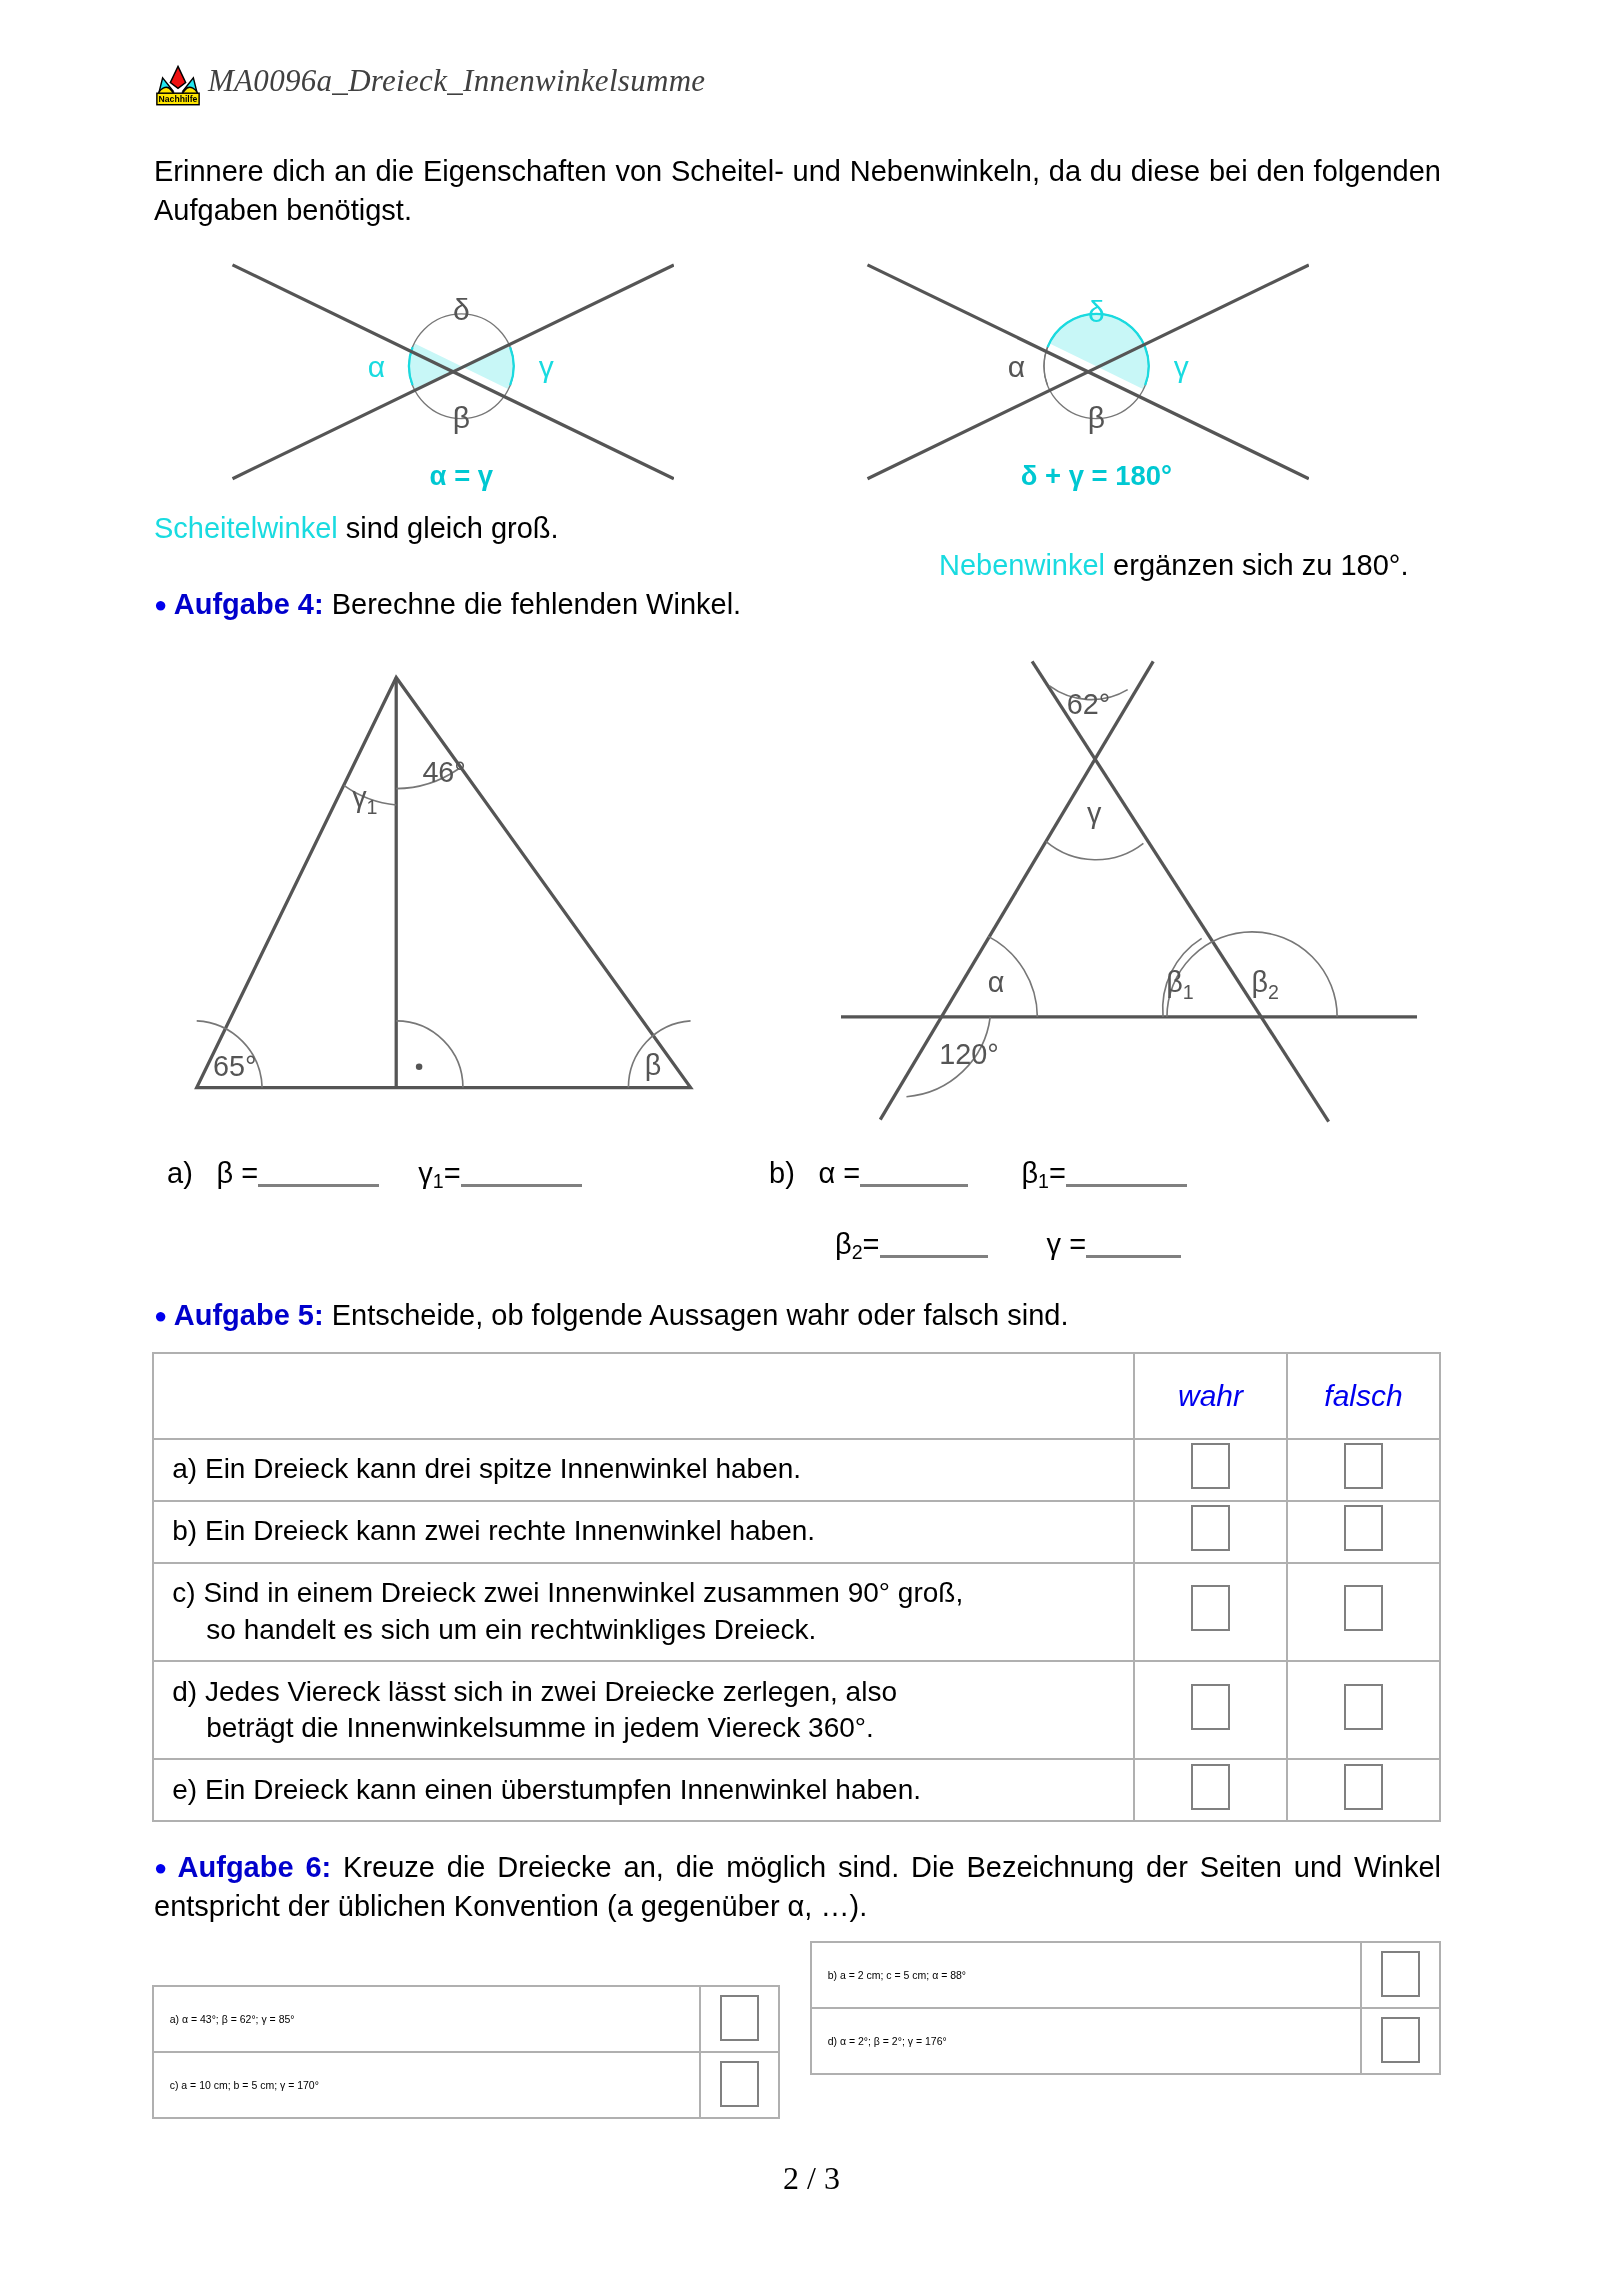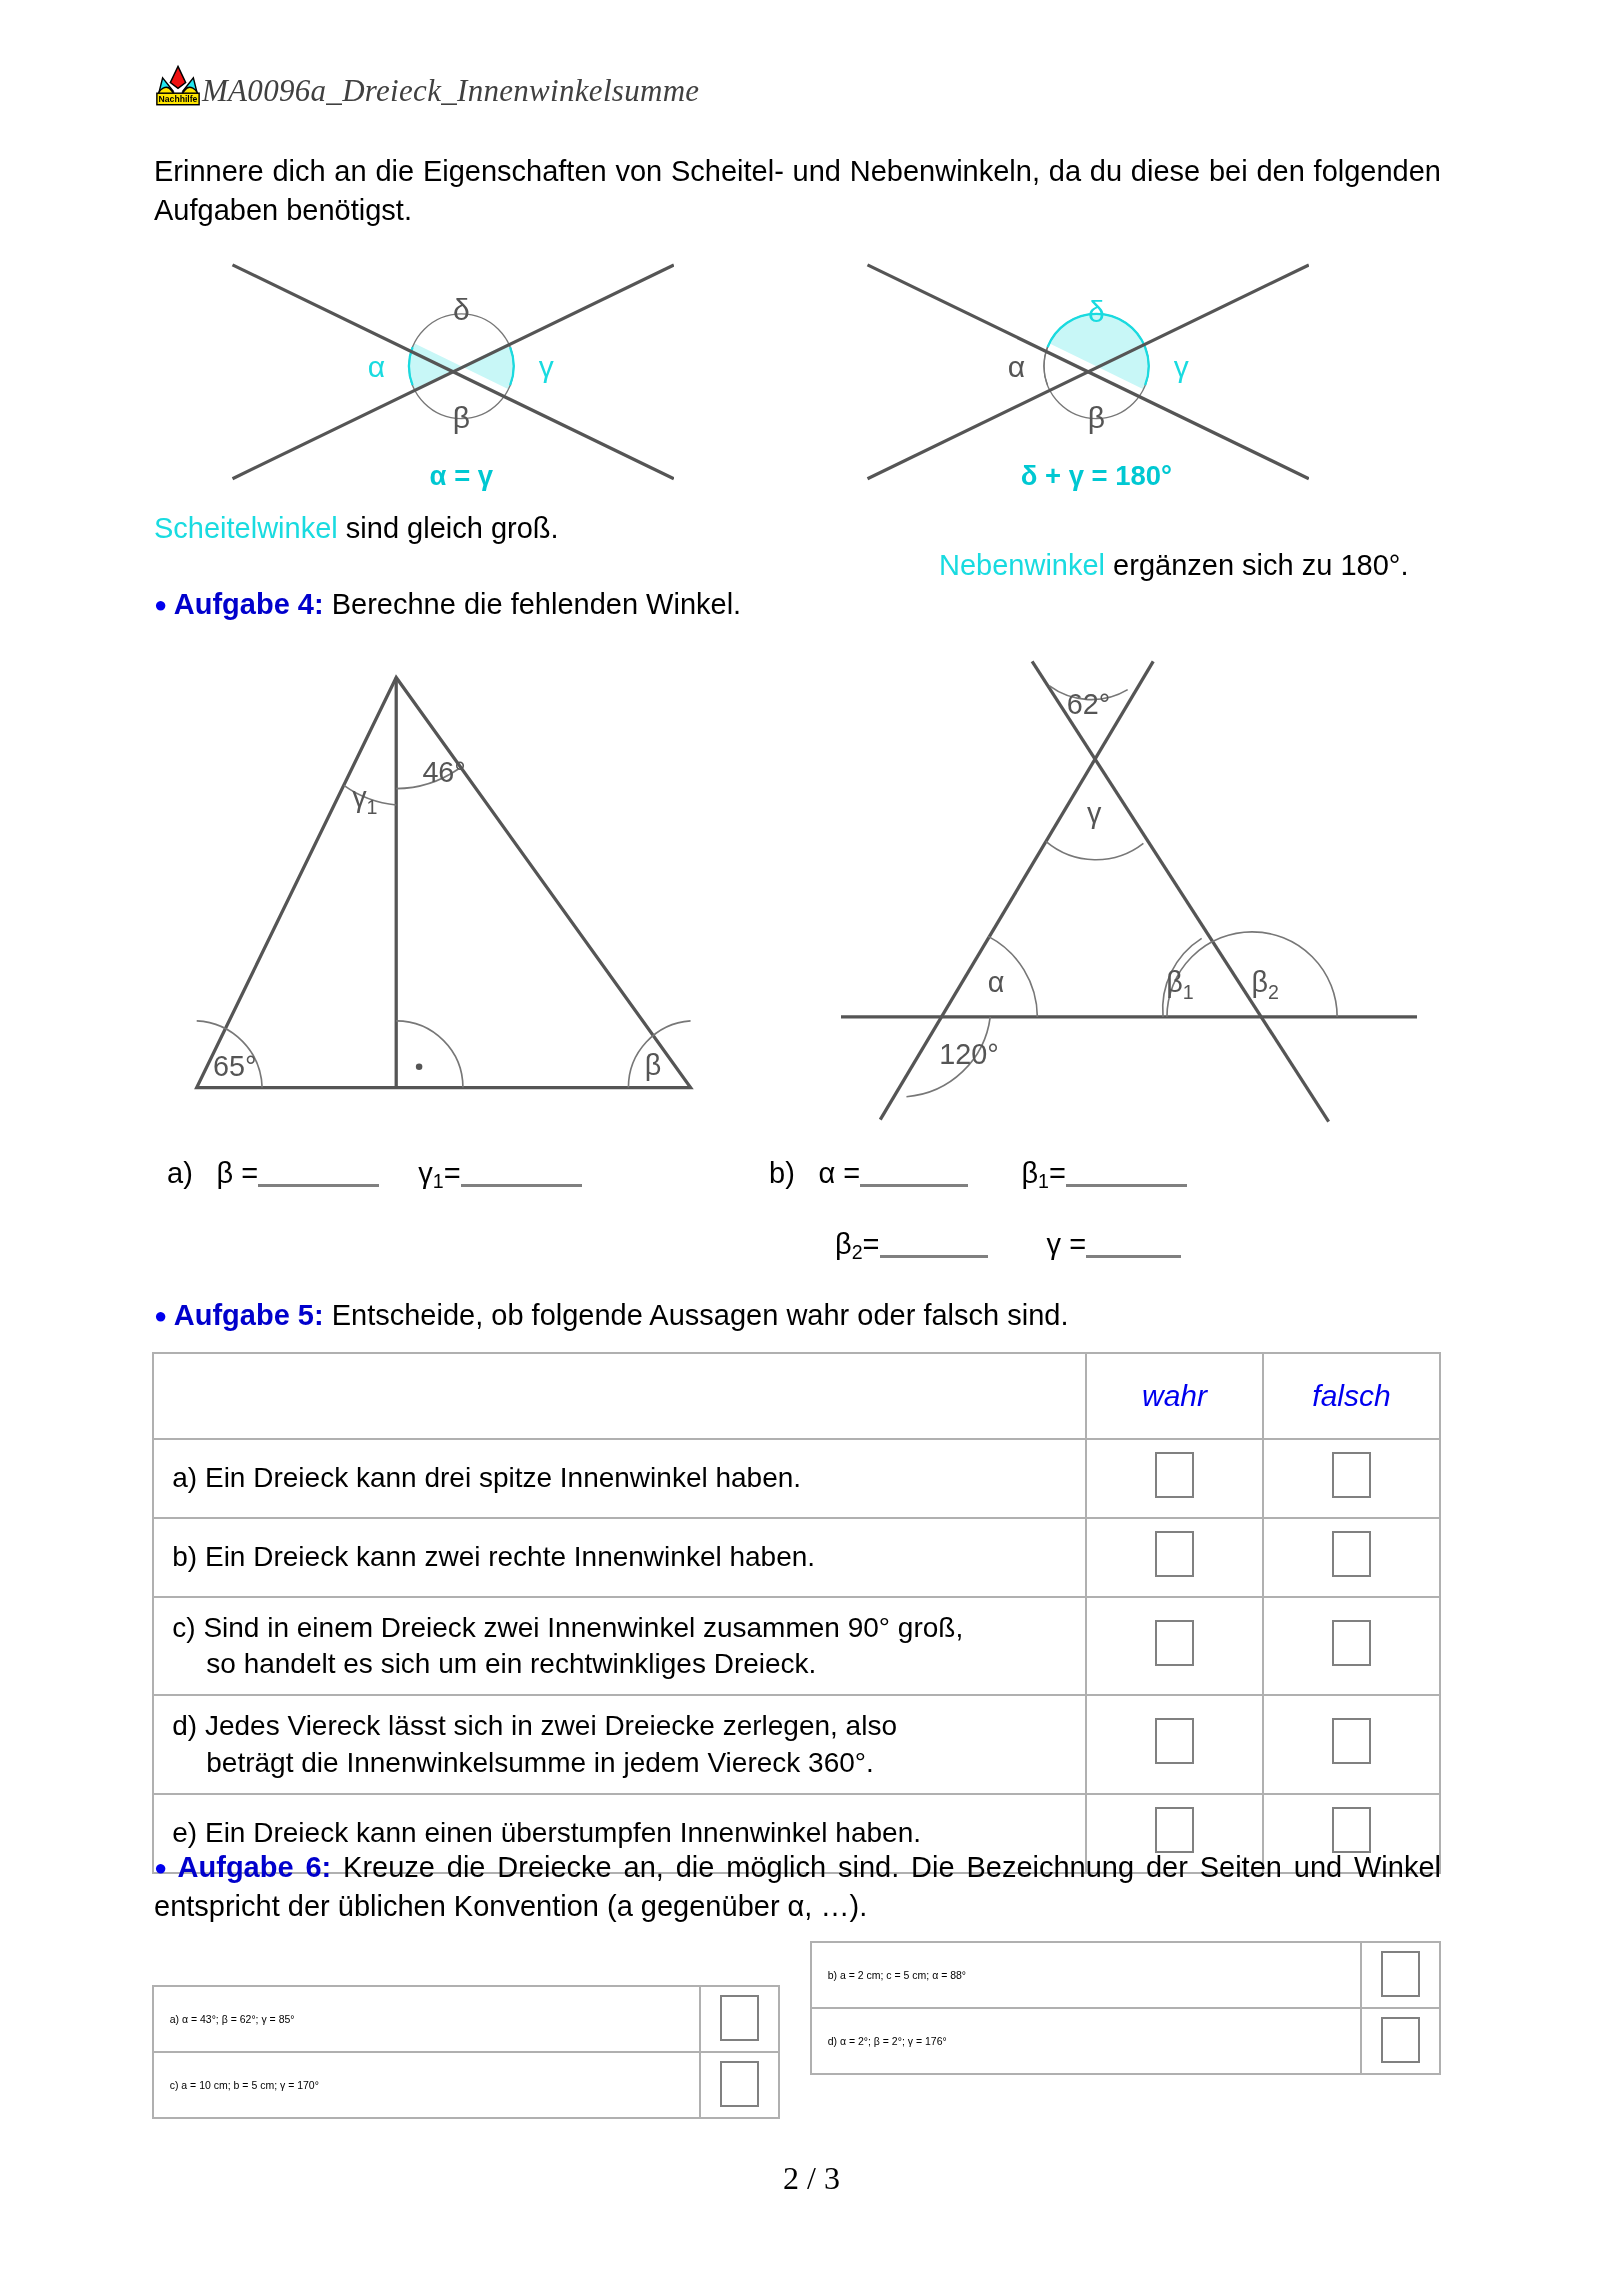--- a/index.html
+++ b/index.html
@@ -7,21 +7,21 @@
     width:1623px; height:2295px;
     background:#ffffff;
     font-family:"Liberation Sans", sans-serif;
     color:#000000;
     position:relative;
     overflow:hidden;
   }
   .page { position:absolute; left:0; top:0; width:1623px; height:2295px; }
 
   
-  .header { position:absolute; left:154px; top:63px; display:flex; align-items:flex-end; gap:0; }
+  .header { position:absolute; left:154px; top:63px; display:flex; align-items:flex-start; gap:6px; }
   .logo { width:48px; height:46px; display:block; }
   .doc-title {
     font-family:"Liberation Serif", serif;
     font-style:italic;
     font-size:31px;
     color:#404040;
     white-space:nowrap;
     letter-spacing:0.3px;
   }
 
@@ -50,21 +50,21 @@
   .bl-md { width:108px; }
   .bl-sm { width:95px; }
   .sub { font-size:19.6px; vertical-align:-5.2px; }
 
   
   .tbl5 {
     position:absolute; left:152px; top:1352px;
     width:1289px; border-collapse:collapse;
     font-size:28px;
   }
-  .tbl5 td { border:2px solid #b0b0b0; padding:12px; vertical-align:middle; }
+  .tbl5 td { border:2px solid #b0b0b0; padding:0; vertical-align:middle; }
   .tbl5 .c-stmt { padding:11.8px 18.3px; line-height:1.30; }
   .tbl5 .c-box { width:151px; text-align:center; }
   .tbl5 .hdr-blank { height:60px; }
   .hdr-word {
     color:#0000ee; font-style:italic; font-size:30px;
   }
   .cbox {
     display:inline-block;
     width:35px; height:42px;
     border:2.6px solid #808080;

